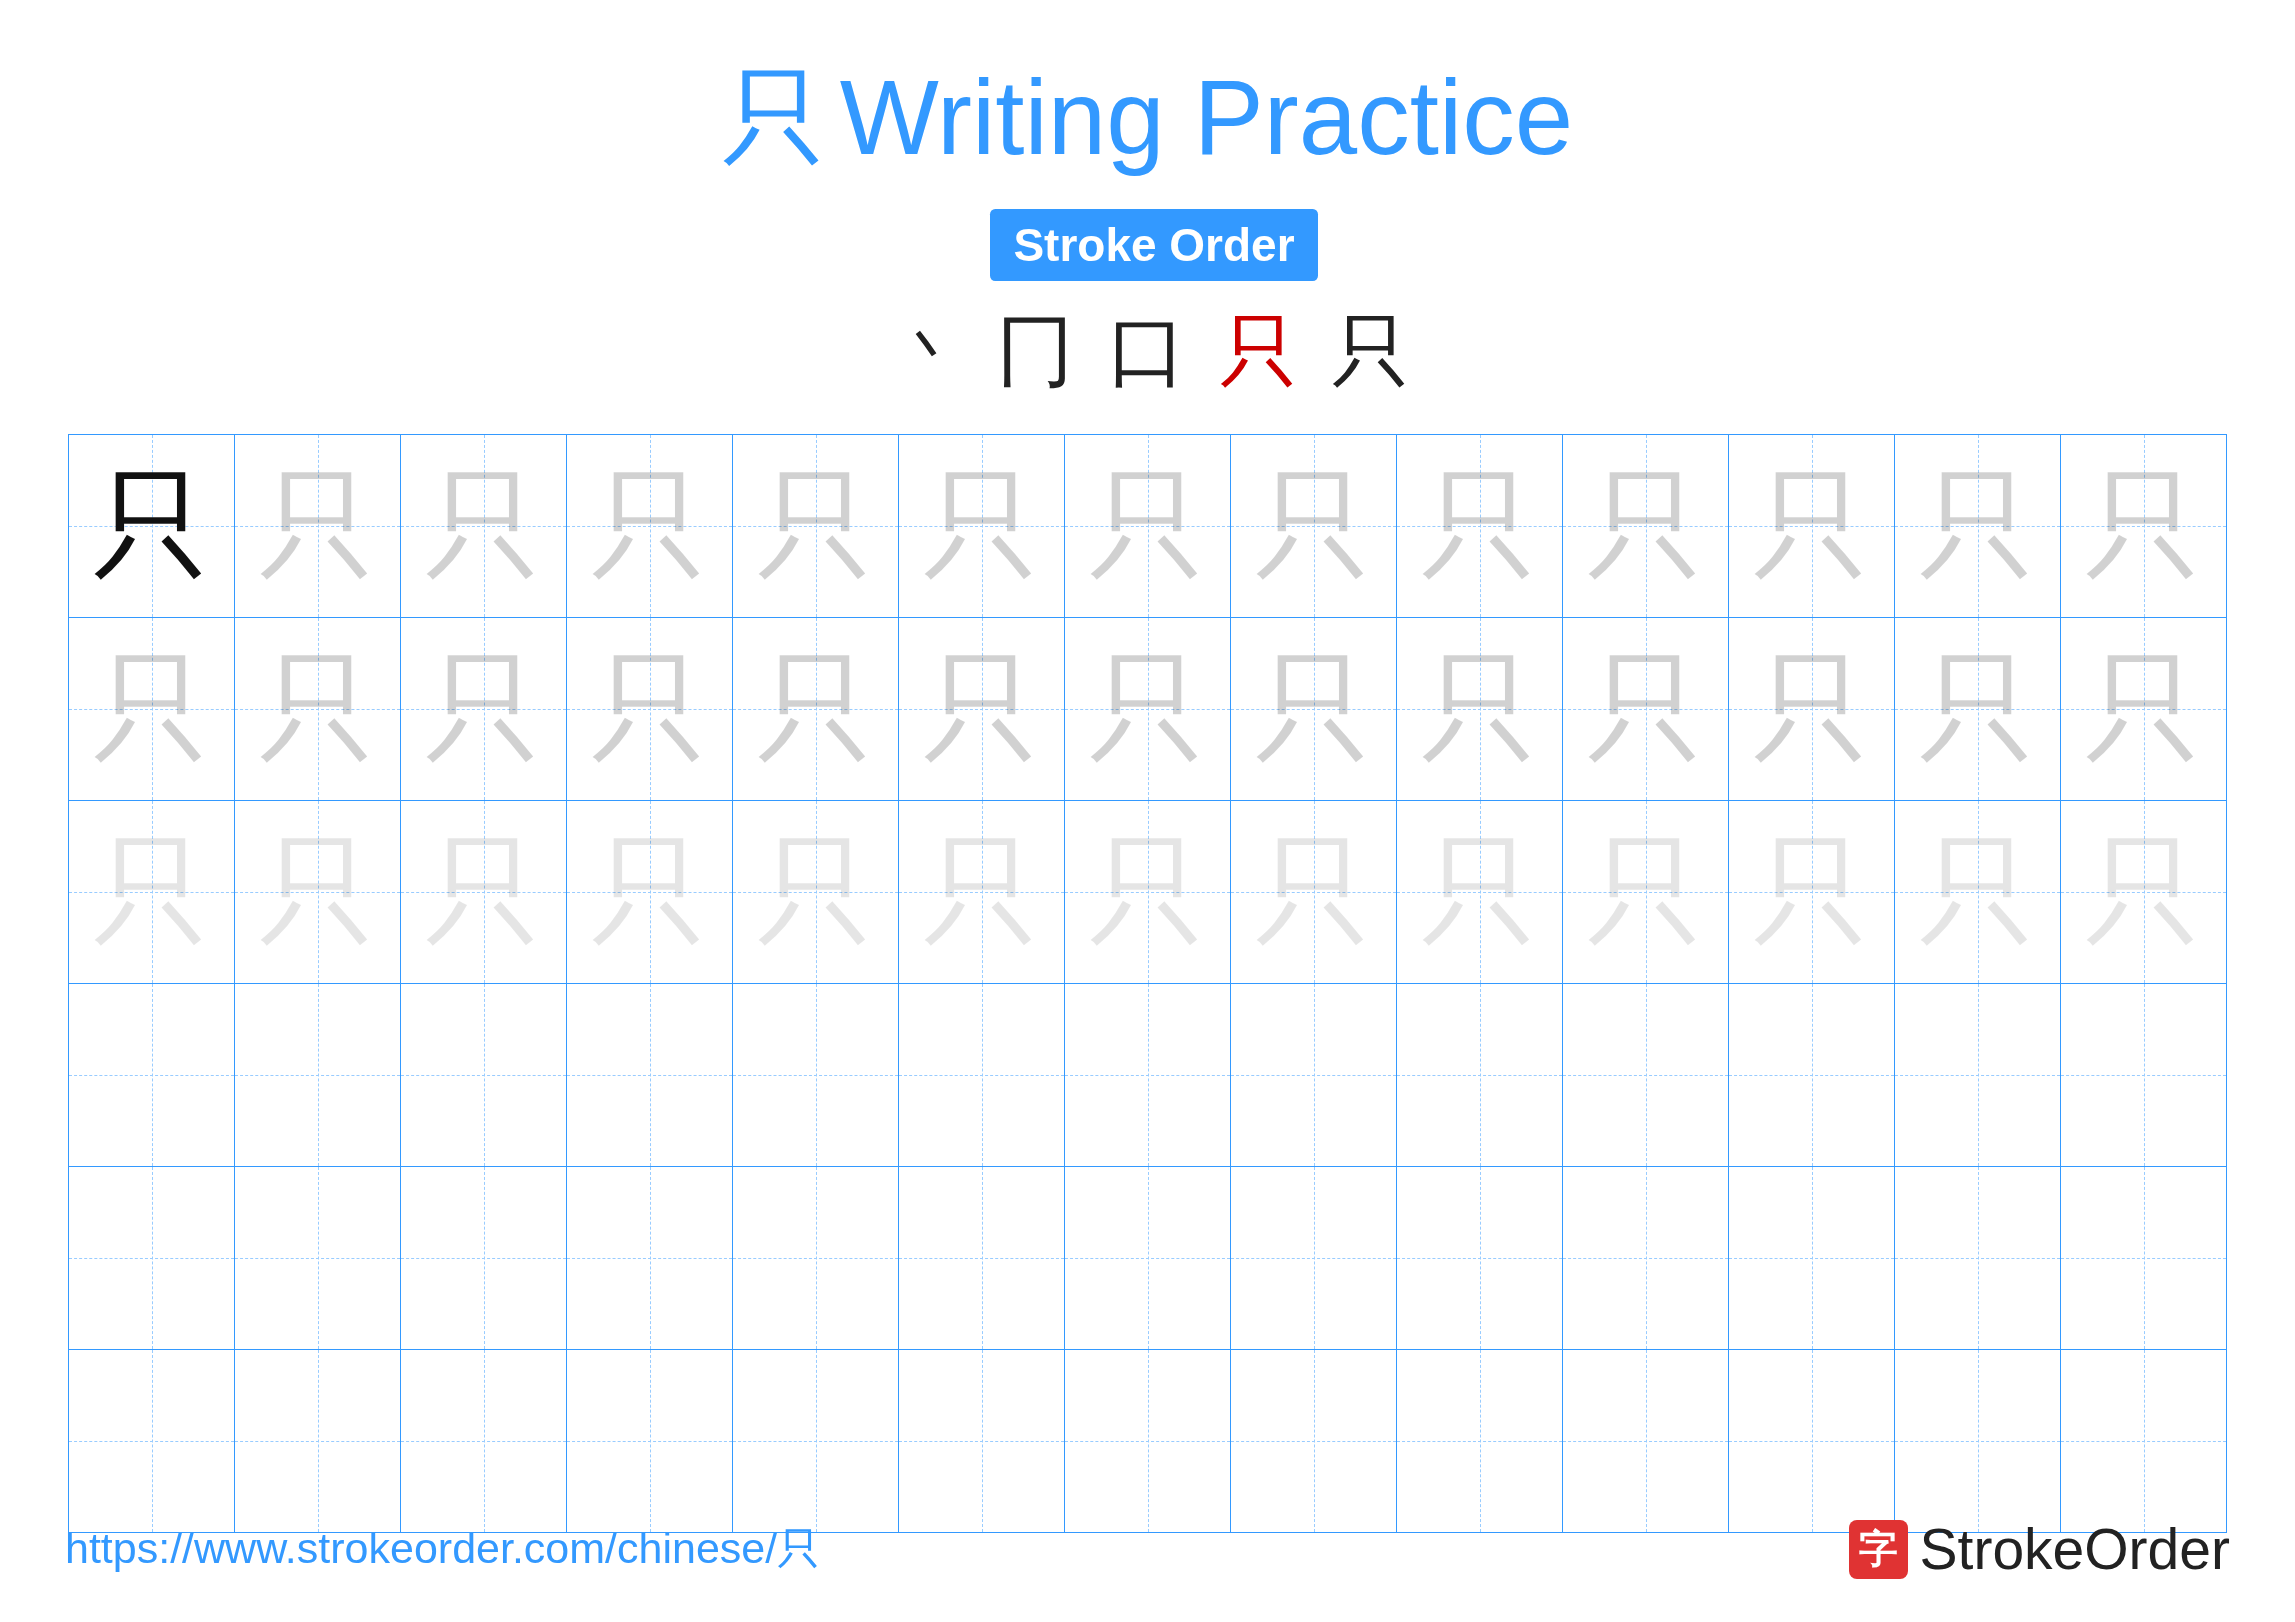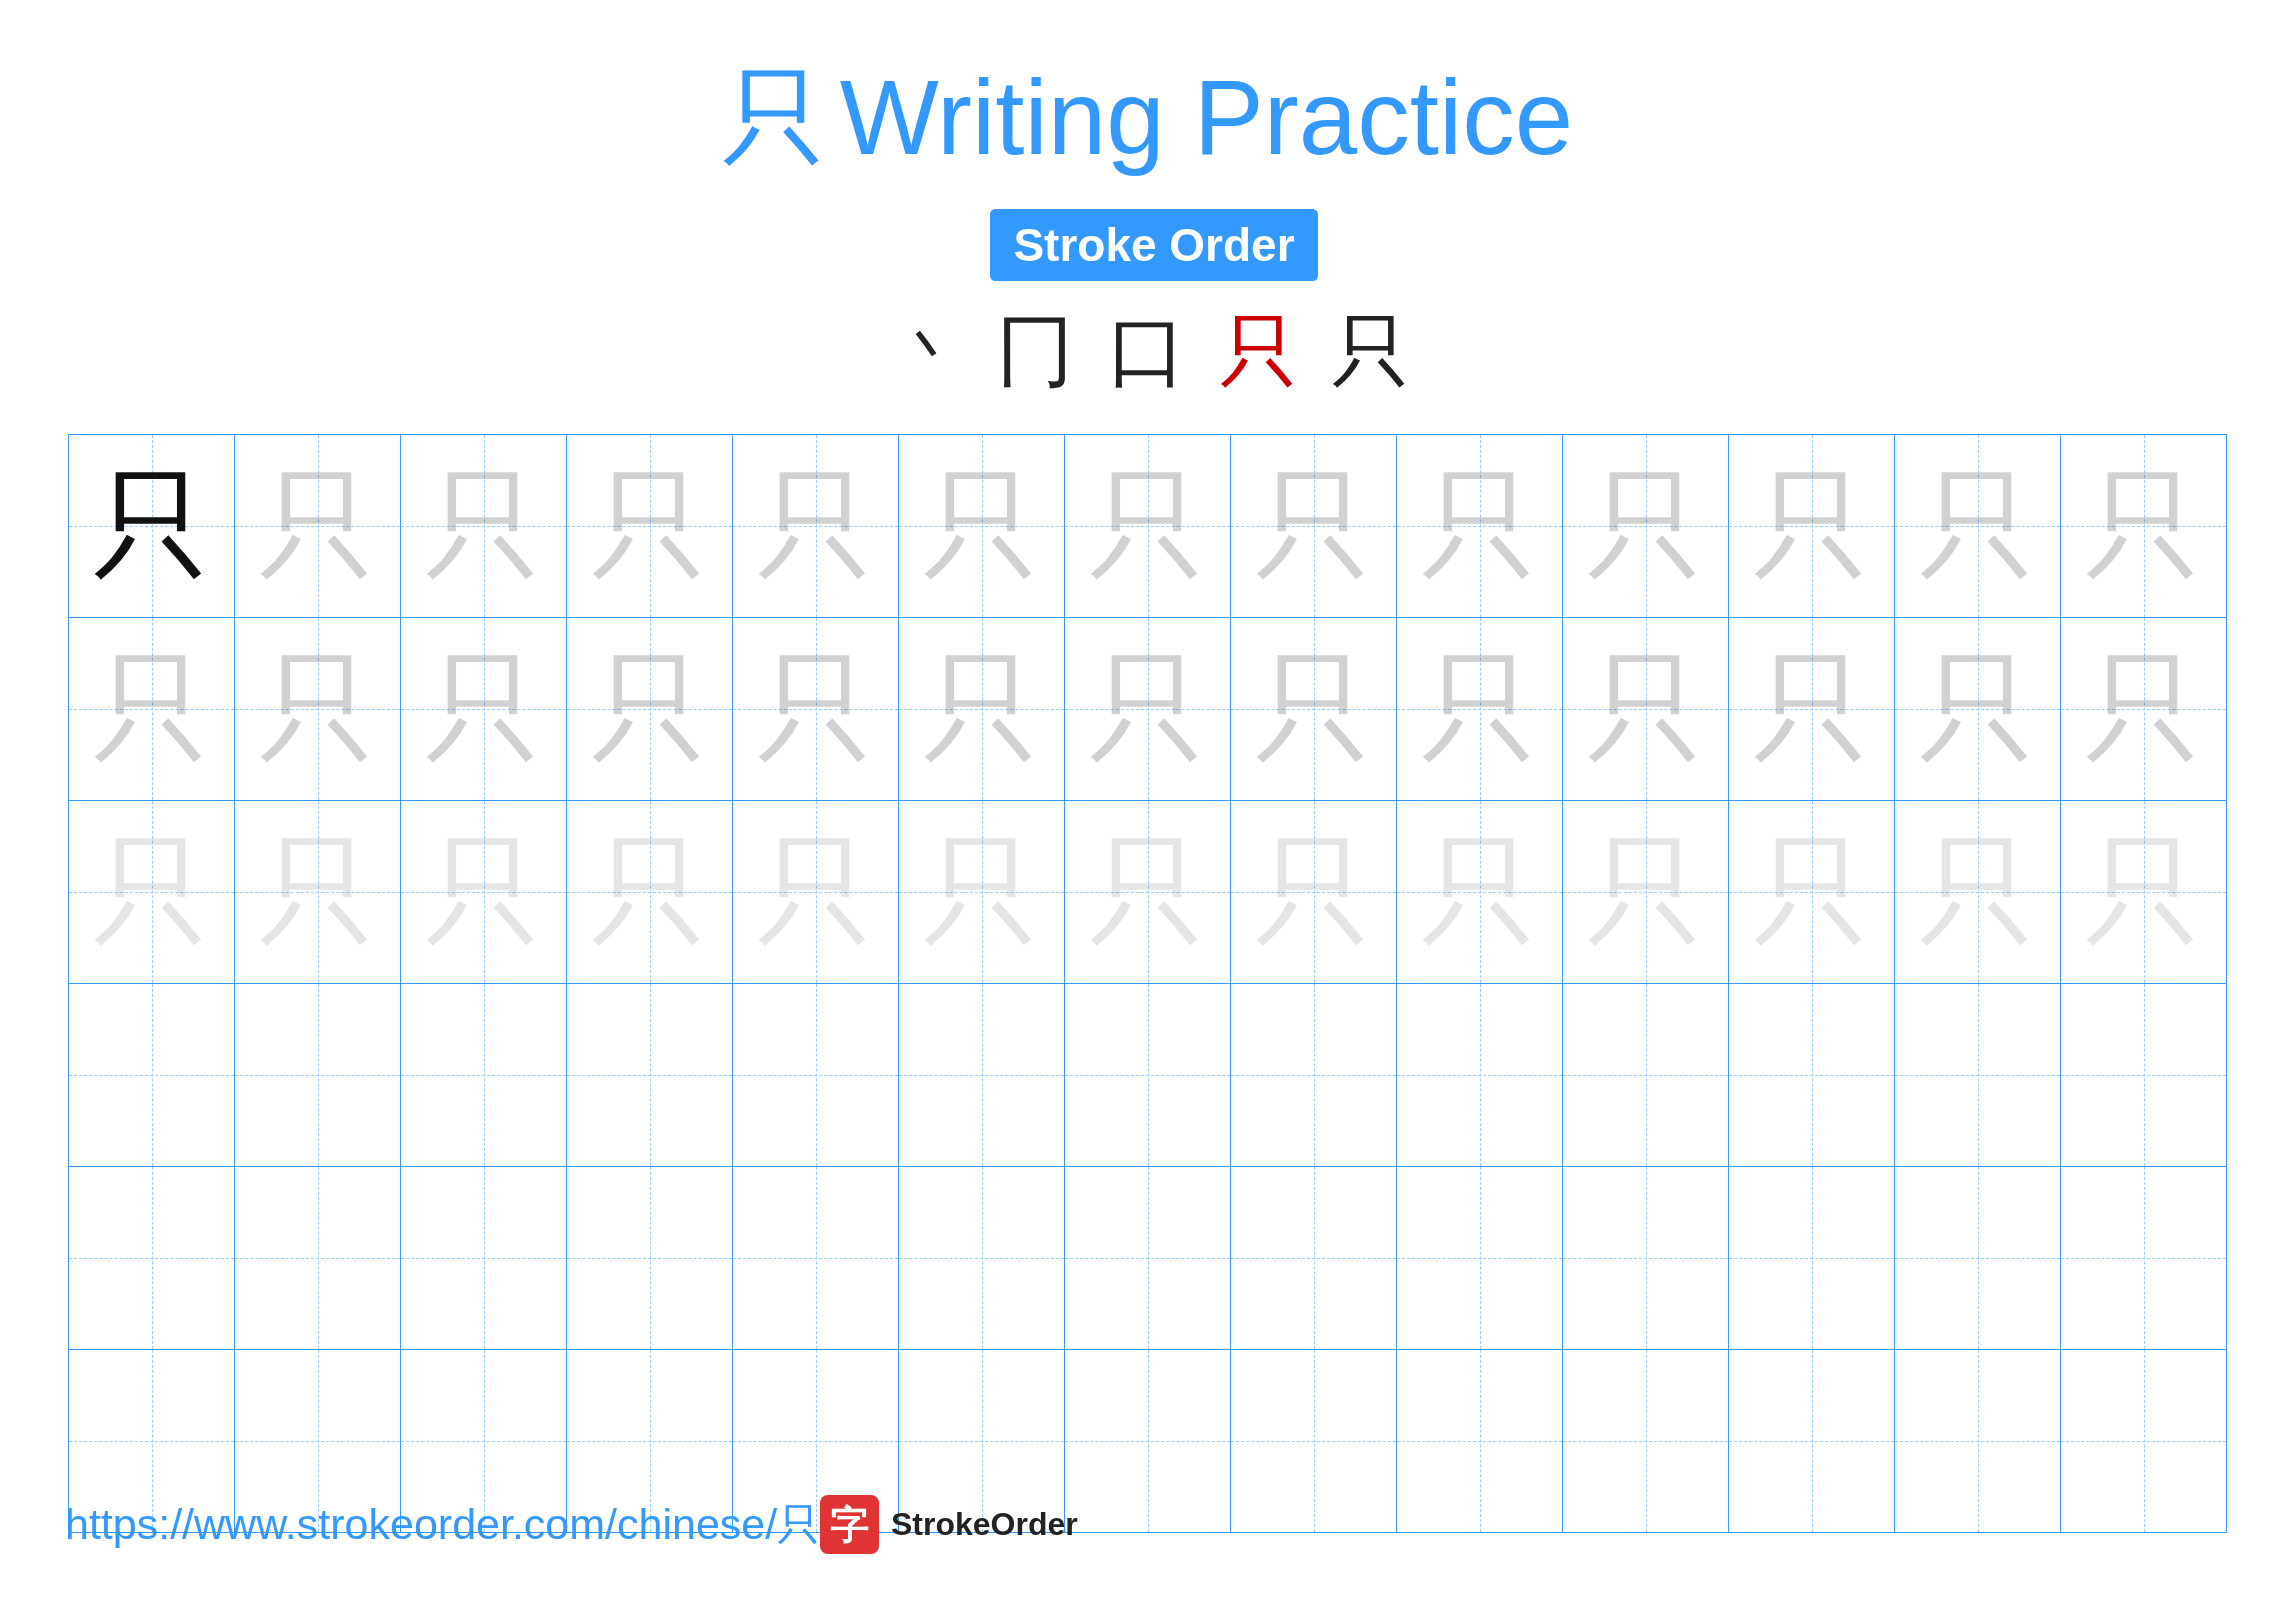--- a/index.html
+++ b/index.html
@@ -148,24 +148,25 @@
       font-size: 118px;
       font-family: serif;
       color: rgba(0,0,0,0.10);
       z-index: 2;
       line-height: 1;
     }
 
     
     .footer {
       position: absolute;
-      bottom: 68px;
+      bottom: 40px;
       left: 65px;
       right: 65px;
       display: flex;
+      justify-content: space-between;
       align-items: center;
     }
     .footer-link {
       font-size: 43px;
       color: #3399ff;
       text-decoration: none;
     }
     .footer-logo {
       display: flex;
       align-items: center;
@@ -178,22 +179,22 @@
       border-radius: 7.9px;
       display: flex;
       align-items: center;
       justify-content: center;
       color: #fff;
       font-size: 39px;
       font-family: serif;
       font-weight: bold;
     }
     .footer-logo-text {
-      font-size: 32px;
-      font-weight: bold;
+      font-size: 57px;
+      font-weight: normal;
       color: #222;
     }
 
     
     .stroke-dot {
       font-size: 65px;
       color: #222;
       font-family: serif;
     }
   </style>

